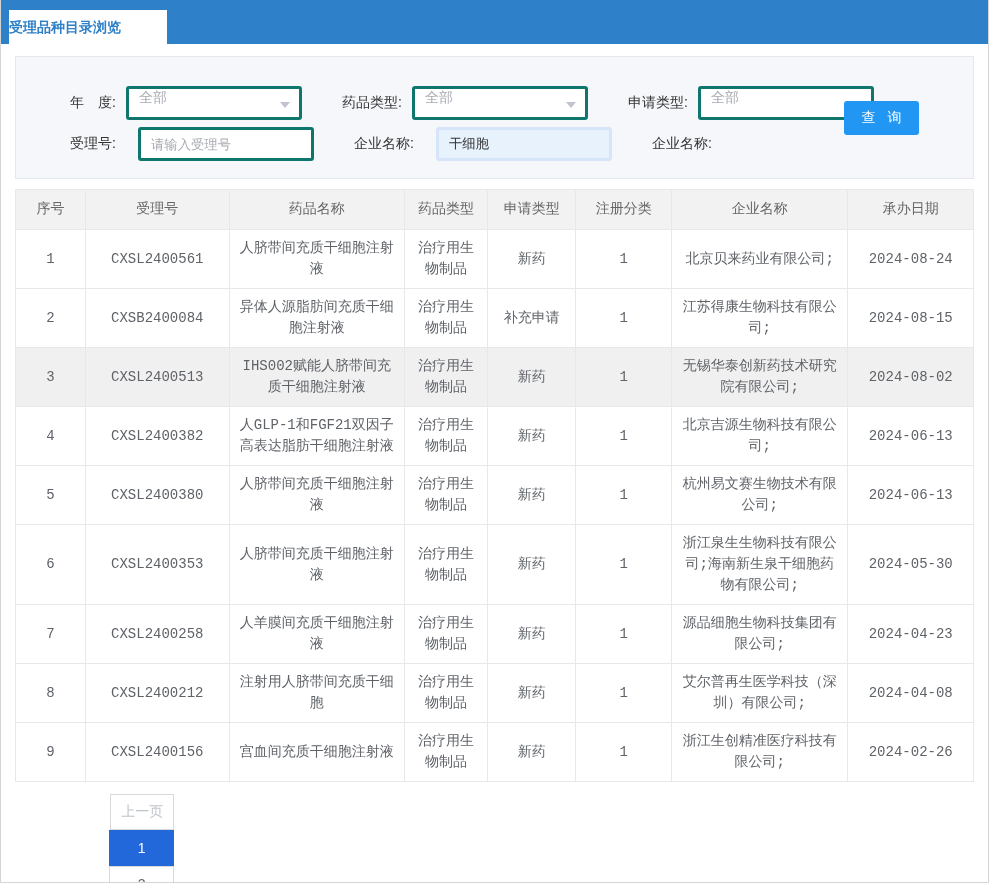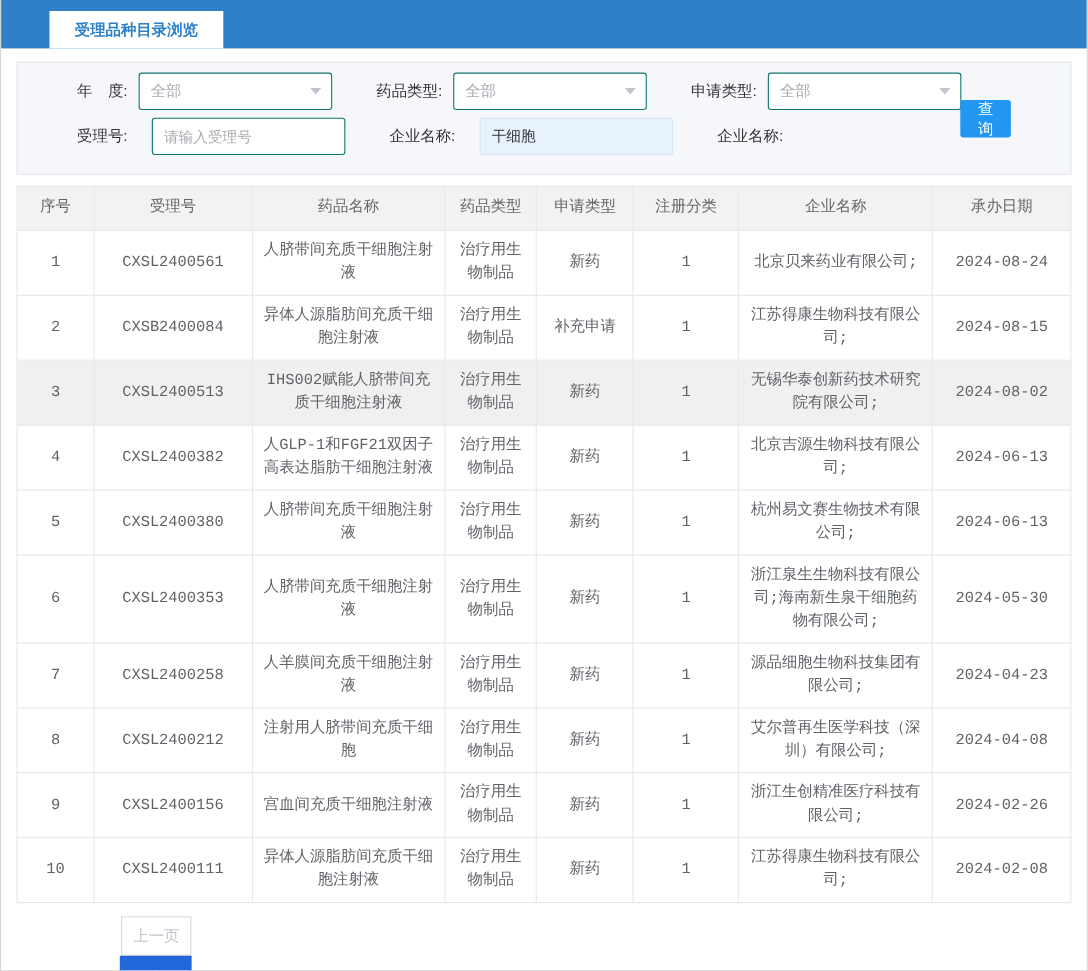--- a/index.html
+++ b/index.html
@@ -23,71 +23,69 @@
     height: 44px;
     background: #2e80c8;
     display: flex;
     align-items: flex-end;
     padding-left: 8px;
   }
   .tab {
     height: 34px;
     line-height: 34px;
     width: 158px;
-    text-align: center;
     font-weight: bold;
     font-size: 14px;
     cursor: pointer;
-    margin-left: 36px;
   }
   .tab.active { background: #ffffff; color: #2e80c8; }
   .tab.inactive { background: transparent; color: #ffffff; border-right: 1px solid rgba(255,255,255,0.35); }
 
   
   .filter-panel {
     position: relative;
     margin: 12px 14px 10px 14px;
     background: #f5f7fa;
     border: 1px solid #e4e7ed;
-    padding: 2px 0 10px 0;
+    padding: 22px 0 10px 0;
   }
   .filter-row { display: flex; align-items: center; margin: 7px 0; }
   .filter-group { display: flex; align-items: center; }
   .filter-label {
     width: 100px;
     text-align: right;
     color: #333;
     margin-right: 10px;
     white-space: pre;
   }
   .control {
     width: 176px; height: 34px;
     background: #fff;
-    border: 1px solid #0f766e;
+    border: 3px solid #0f766e;
     border-radius: 3px;
-    display: flex; align-items: center;
+    display: flex; align-items: flex-start;
     padding: 0 10px;
     color: #a8abb2;
     position: relative;
   }
   .control .caret {
     position: absolute; right: 9px; top: 13px;
     width: 0; height: 0;
     border-left: 5px solid transparent;
     border-right: 5px solid transparent;
     border-top: 6px solid #c0c4cc;
   }
   input.control { display: inline-block; line-height: 32px; padding: 0 10px; margin-left: 12px; }
   input.control::placeholder { color: #a8abb2; }
   input.control.filled { background: #e8f2fc; border-color: #d6e6f8; color: #303133; }
   .search-btn {
     position: absolute;
     right: 54px; top: 50%;
     transform: translateY(-50%);
-    width: 46px; height: 34px;
+    width: 75px; height: 34px;
     background: #2196f3;
     color: #fff;
     border: none;
     border-radius: 3px;
     font-size: 14px;
     letter-spacing: 4px;
     padding-left: 4px;
     cursor: pointer;
   }
 
@@ -337,30 +335,20 @@
           <tr>
             <td>9</td>
             <td>CXSL2400156</td>
             <td>宫血间充质干细胞注射液</td>
             <td>治疗用生物制品</td>
             <td>新药</td>
             <td>1</td>
             <td>浙江生创精准医疗科技有限公司;</td>
             <td>2024-02-26</td>
           </tr>
-          <tr>
-            <td>10</td>
-            <td>CXSL2400111</td>
-            <td>异体人源脂肪间充质干细胞注射液</td>
-            <td>治疗用生物制品</td>
-            <td>新药</td>
-            <td>1</td>
-            <td>江苏得康生物科技有限公司;</td>
-            <td>2024-02-08</td>
-          </tr>
         </tbody>
     </table>
   </div>
 
   <div class="pager">
     <span class="total-badge">共 103 条</span>
 
     <div class="page-strip">
       <div class="pg-item first disabled">上一页</div>
 

